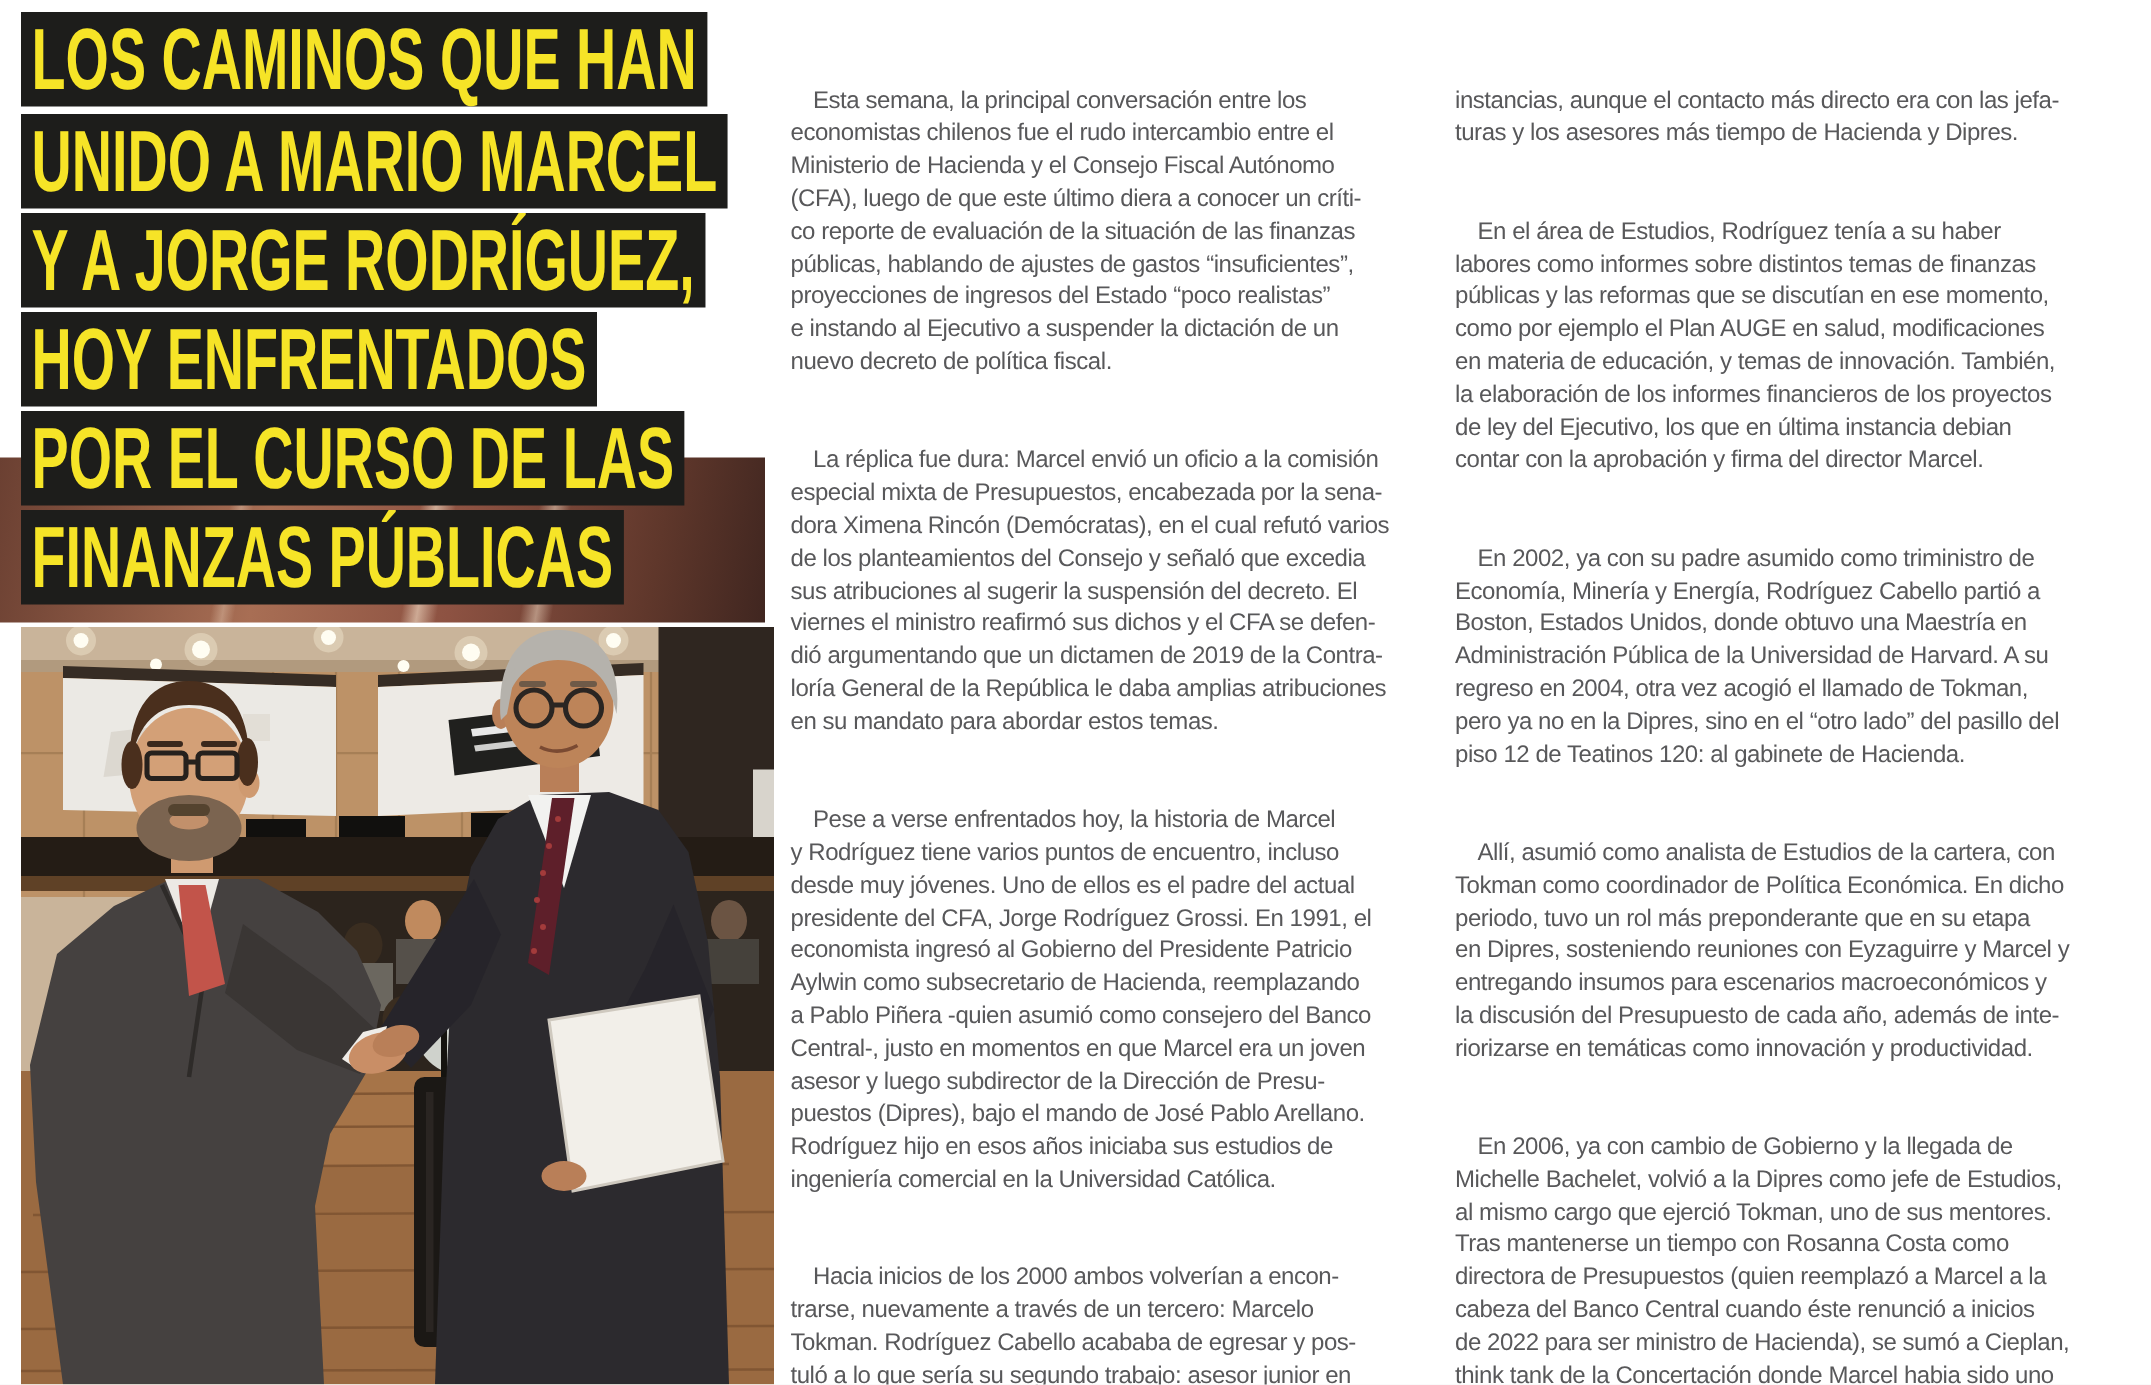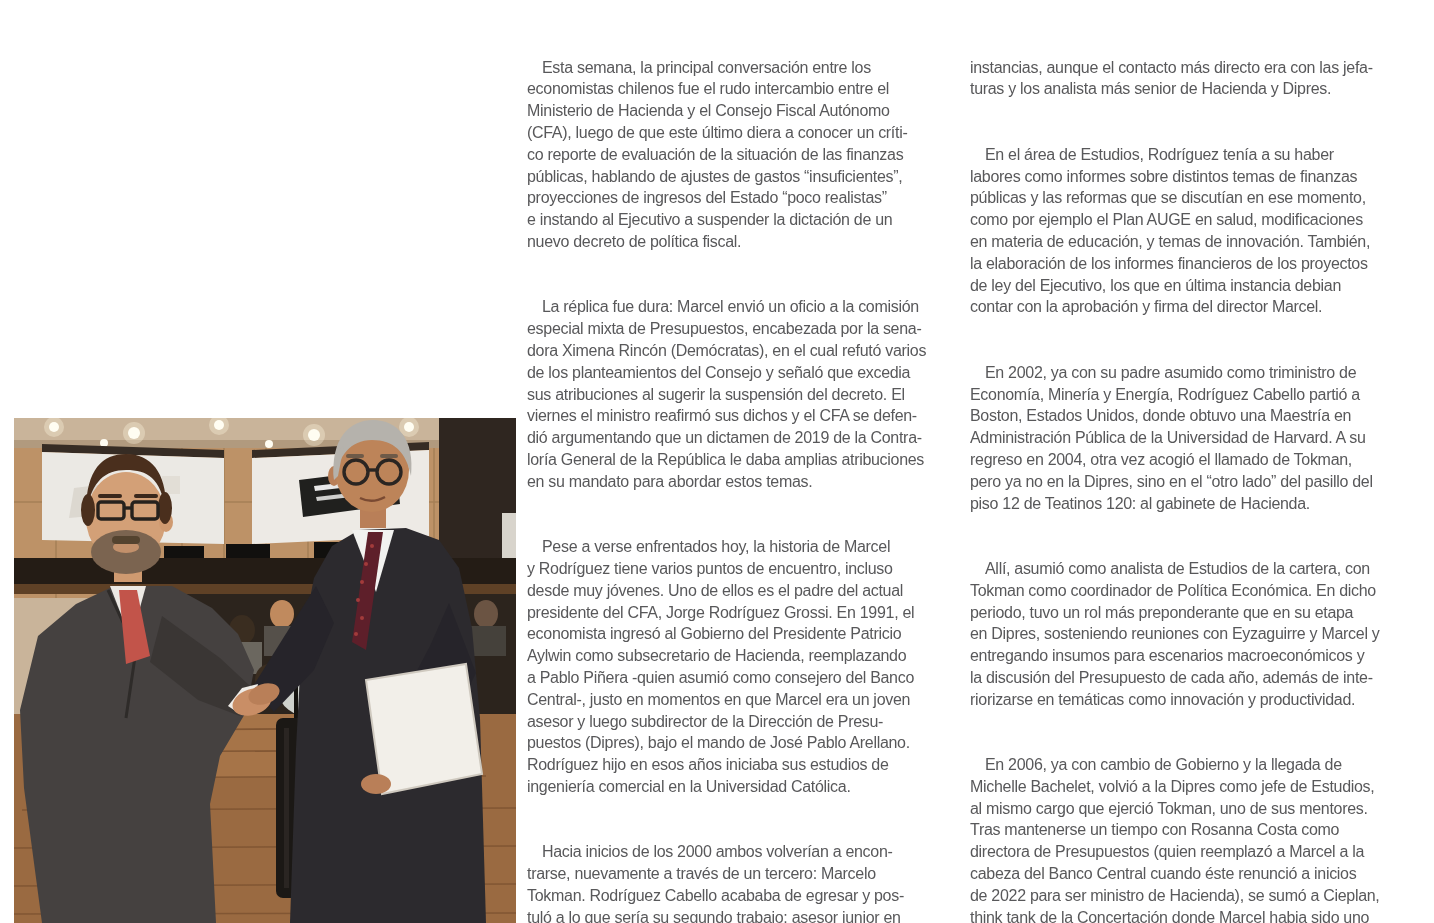--- a/index.html
+++ b/index.html
@@ -51,20 +51,29 @@
   .col-1{left:527px;width:426px;}
   .col-2{left:970px;width:440px;}
   .col p{margin:0;text-indent:15px;}
   .col p.cont{text-indent:0;}
 </style>
 </head>
 <body>
 
 <div class="page">
 
+  <div class="headline">
+    <div class="photo-strip"></div>
+    <span class="bar">LOS CAMINOS QUE HAN</span>
+    <span class="bar">UNIDO A MARIO MARCEL</span>
+    <span class="bar">Y A JORGE RODRÍGUEZ,</span>
+    <span class="bar">HOY ENFRENTADOS</span>
+    <span class="bar">POR EL CURSO DE LAS</span>
+    <span class="bar">FINANZAS PÚBLICAS</span>
+  </div>
 
   <figure class="photo">
     <svg viewBox="0 0 502 505" preserveAspectRatio="none" aria-hidden="true">
 
       <rect x="0" y="0" width="502" height="30" fill="#c9b49a"></rect>
       <rect x="0" y="22" width="502" height="8" fill="#b19a7e"></rect>
       <g fill="#fff6df" opacity="0.35">
         <circle cx="40" cy="9" r="10"></circle>
           <circle cx="120" cy="15" r="11"></circle>
           <circle cx="205" cy="7" r="10"></circle>
@@ -261,21 +270,21 @@
 trarse, nuevamente a través de un tercero: Marcelo
 Tokman. Rodríguez Cabello acababa de egresar y pos-
 tuló a lo que sería su segundo trabajo: asesor junior en
 la Dipres. Su primer puesto había sido en la consultora
 Focus de Ignacio Irarrázaval.</p>
     
   </div>
 
   <div class="col col-2">
     <p class="cont">instancias, aunque el contacto más directo era con las jefa-
-turas y los analista más senior de Hacienda y Dipres.</p>
+turas y los asesores más tiempo de Hacienda y Dipres.</p>
     <p>En el área de Estudios, Rodríguez tenía a su haber
 labores como informes sobre distintos temas de finanzas
 públicas y las reformas que se discutían en ese momento,
 como por ejemplo el Plan AUGE en salud, modificaciones
 en materia de educación, y temas de innovación. También,
 la elaboración de los informes financieros de los proyectos
 de ley del Ejecutivo, los que en última instancia debian
 contar con la aprobación y firma del director Marcel.</p>
     <p>En 2002, ya con su padre asumido como triministro de
 Economía, Minería y Energía, Rodríguez Cabello partió a

